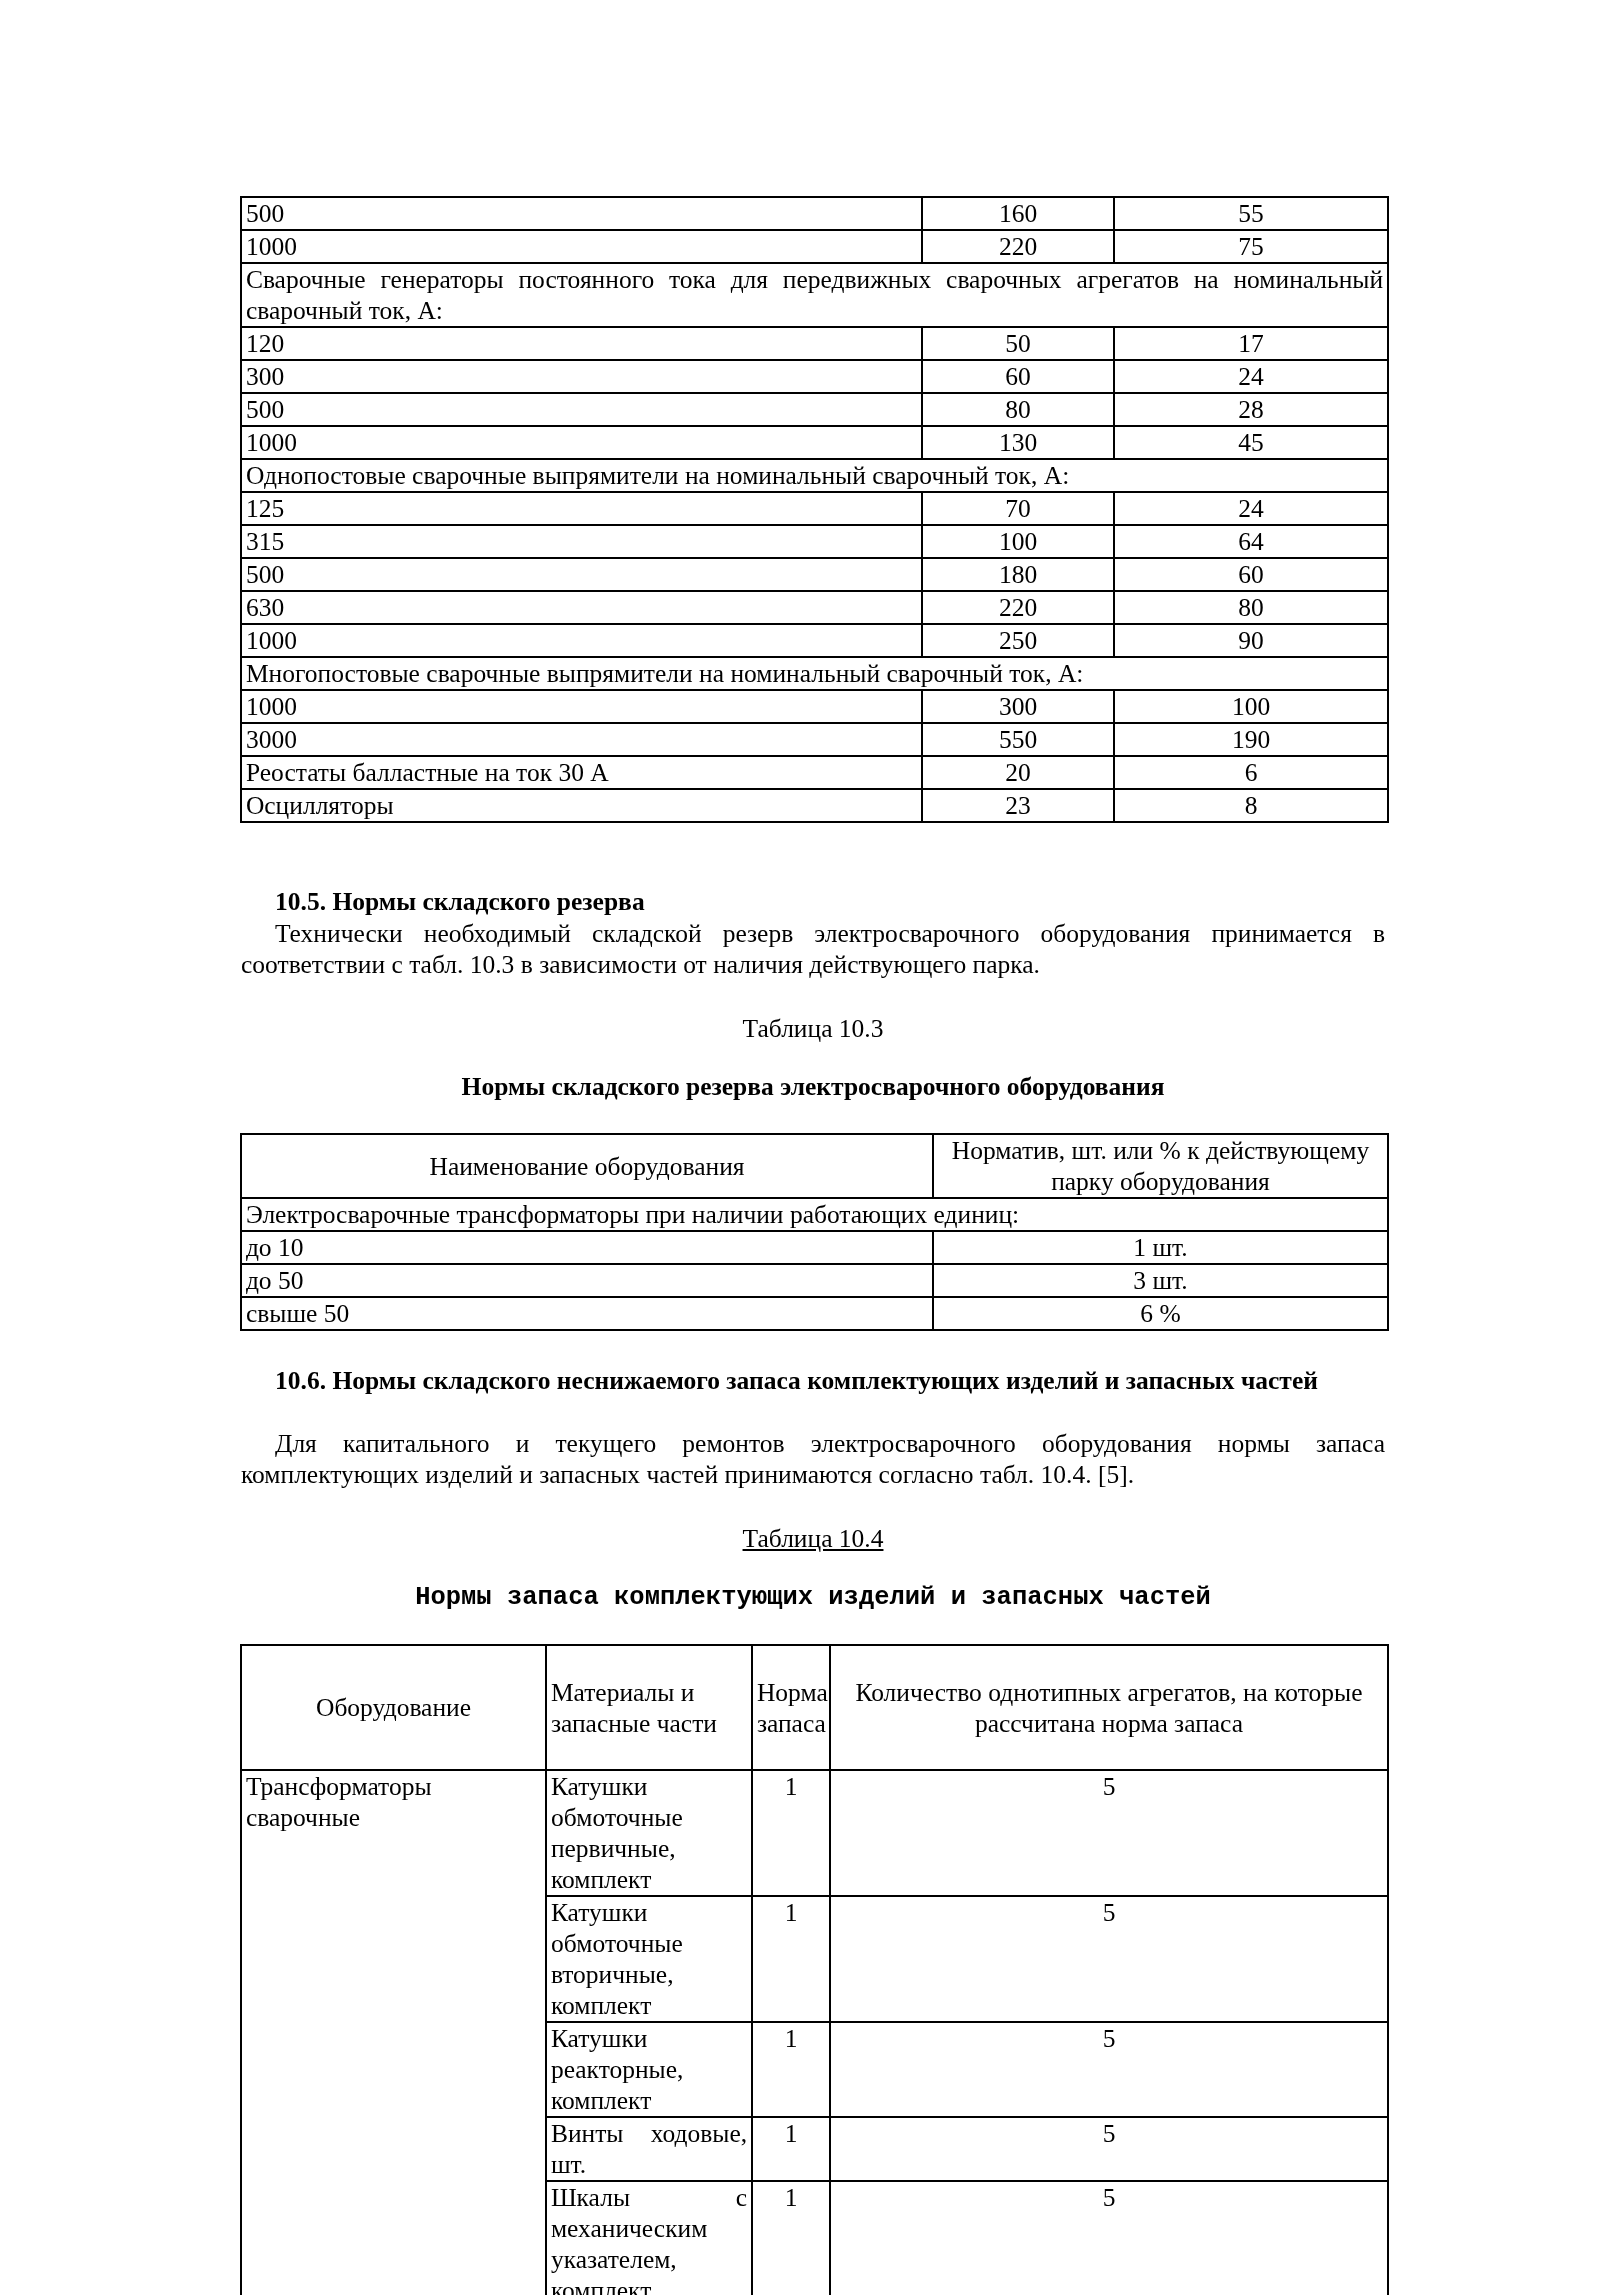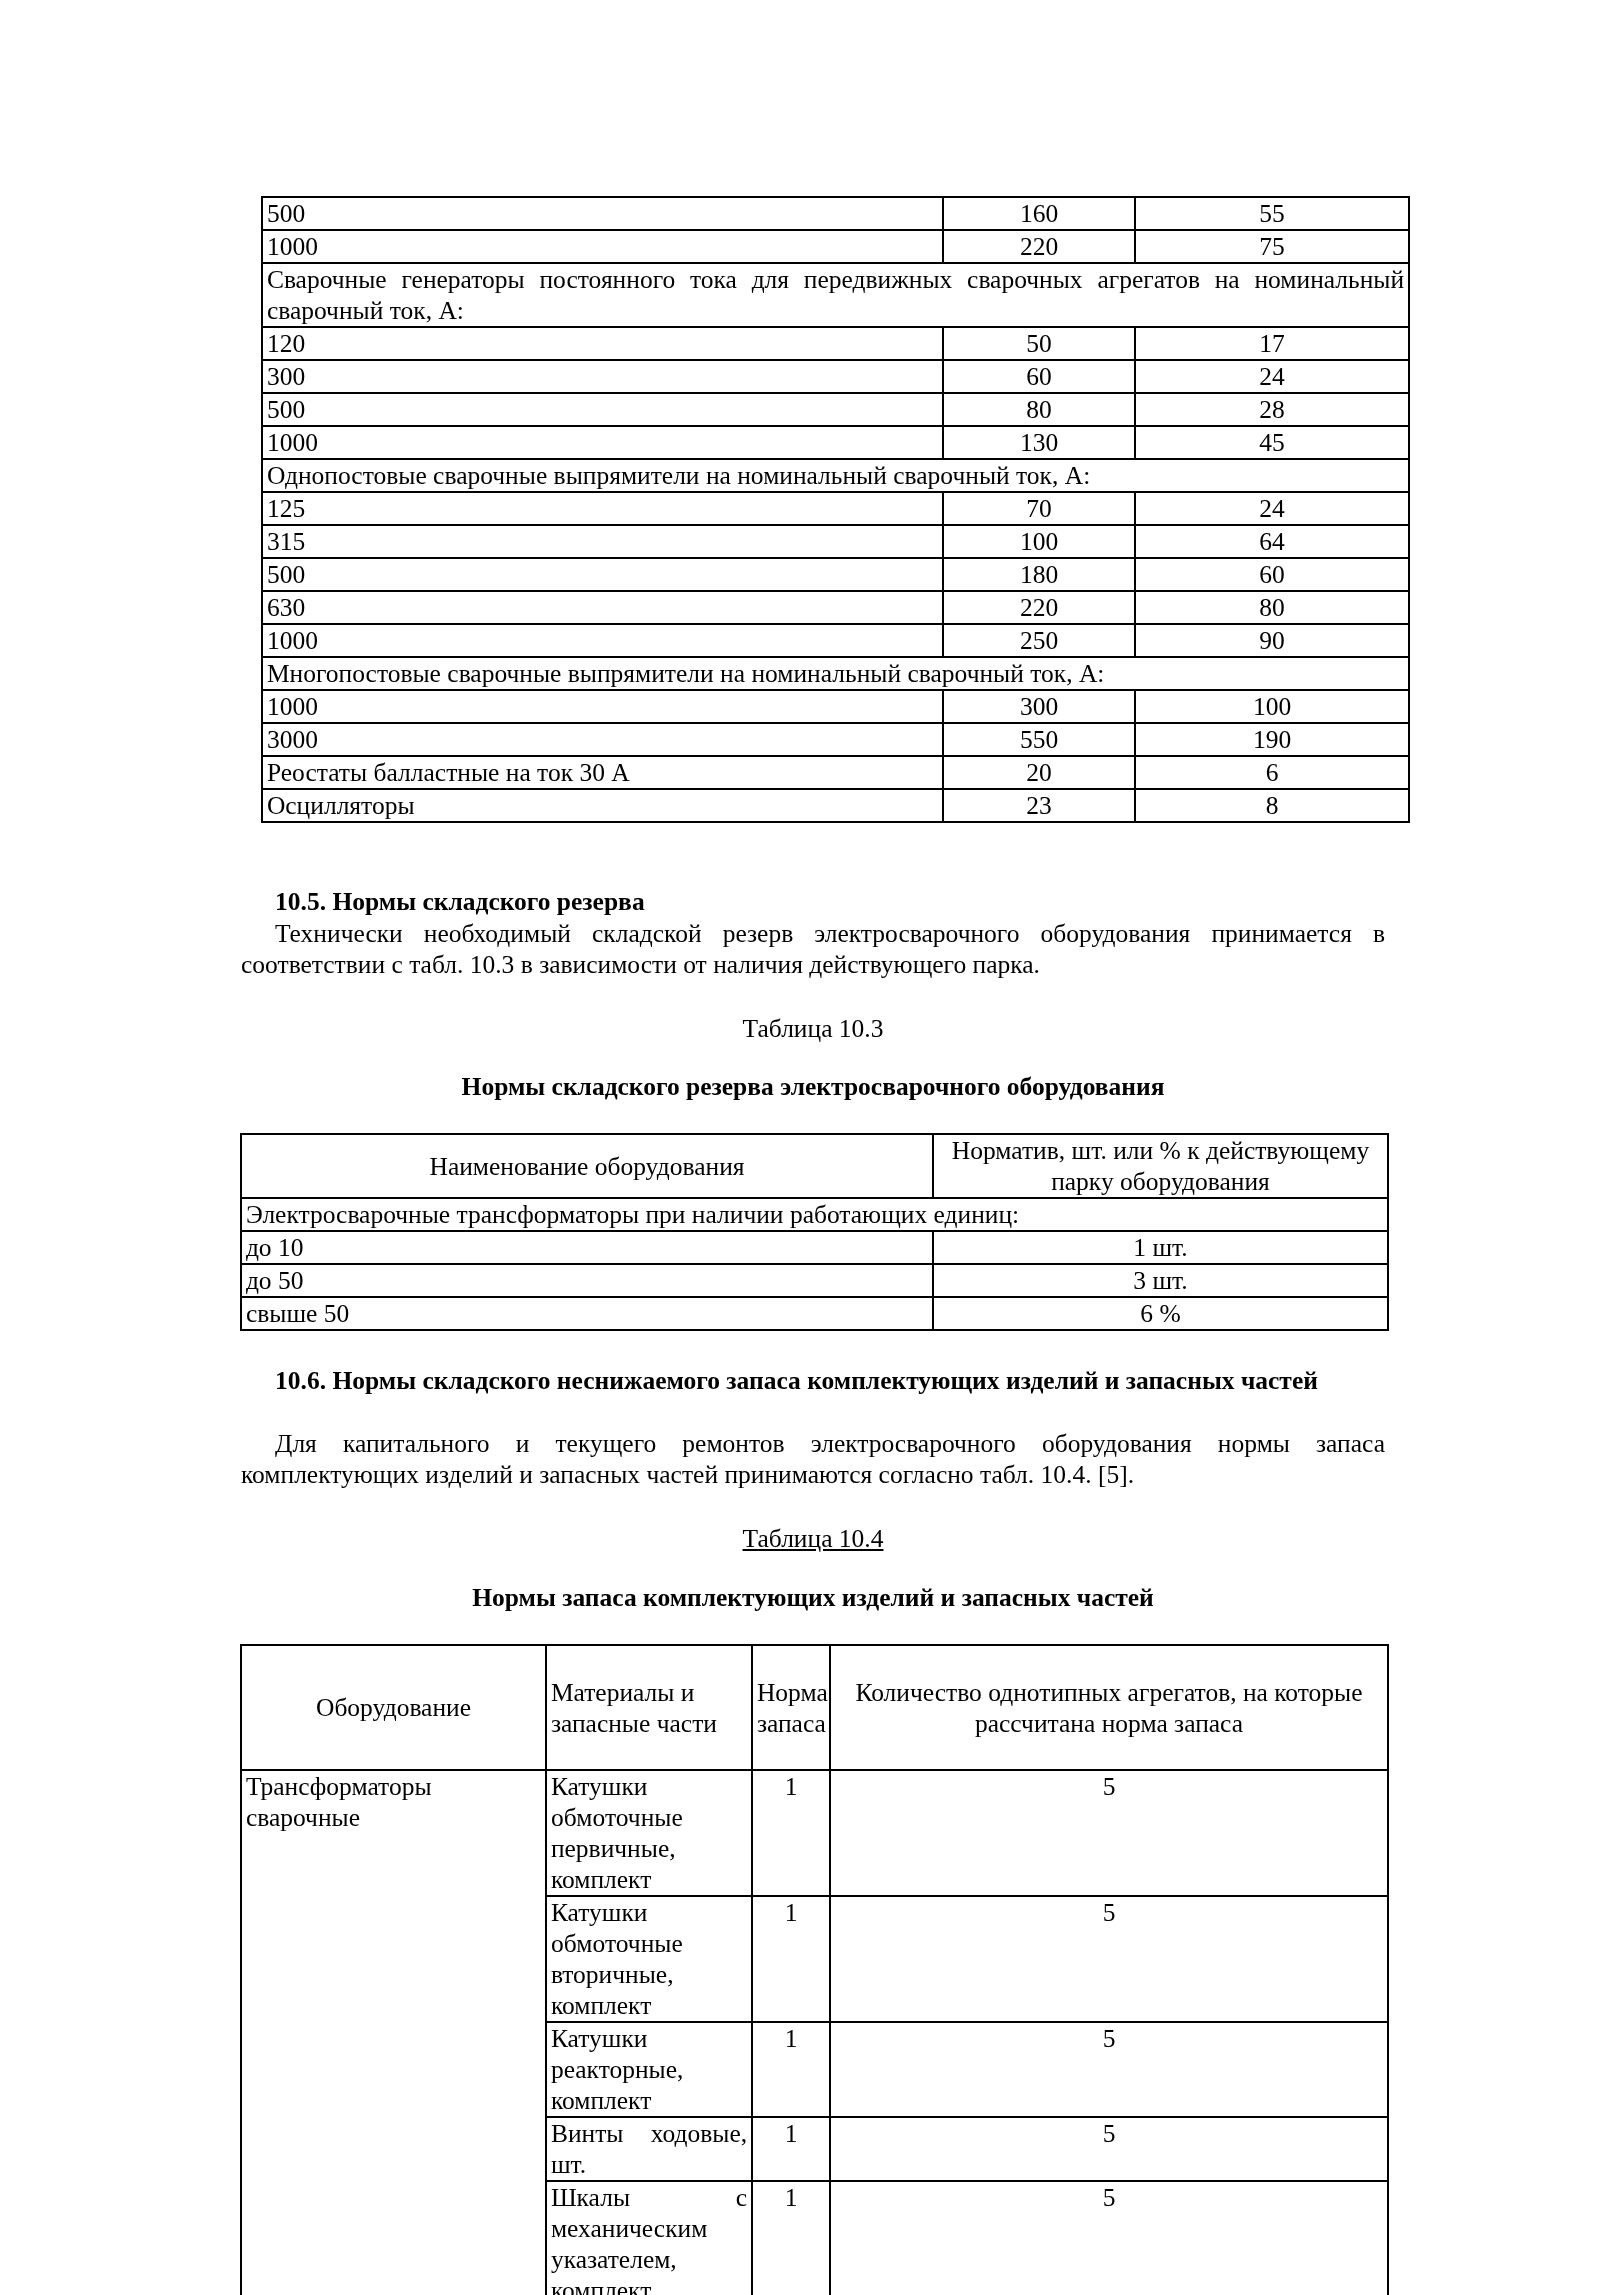--- a/index.html
+++ b/index.html
@@ -14,21 +14,21 @@
   .row1 td { height: 29px; }
   .txt { line-height: 31px; text-align: justify; }
   .indent { text-indent: 34px; }
   .bold { font-weight: bold; }
   .right { text-align: center; }
   .center { text-align: center; }
 </style>
 </head>
 <body>
 
-<table class="abs" style="left:240px; top:196px; width:1147px;margin-left:21px;">
+<table class="abs" style="left:240px; top:196px; width:1147px;">
   <colgroup>
       <col style="width:681px">
       <col style="width:192px">
       <col style="width:274px">
     </colgroup>
   <tbody id="t1body">
       <tr class="row1">
         <td>500</td>
         <td class="c">160</td>
         <td class="c">55</td>
@@ -146,21 +146,21 @@
       <td>свыше 50</td>
       <td class="c">6 %</td>
     </tr>
   </tbody>
 </table>
 
 <div class="abs txt indent bold" style="left:241px; top:1365px; width:1144px;">10.6. Нормы складского неснижаемого запаса комплектующих изделий и запасных частей</div>
 <div class="abs txt indent" style="left:241px; top:1428px; width:1144px;">Для капитального и текущего ремонтов электросварочного оборудования нормы запаса комплектующих изделий и запасных частей принимаются согласно табл. 10.4. [5].</div>
 
 <div class="abs right" style="left:241px; top:1523px; width:1144px; line-height:31px;text-decoration:underline;">Таблица 10.4</div>
-<div class="abs center bold" style="left:241px; top:1582px; width:1144px; line-height:31px;">Нормы запаса комплектующих изделий и запасных частей</div>
+<div class="abs center bold" style="left:241px; top:1582px; width:1144px; line-height:31px;font-family:Liberation Mono, monospace;">Нормы запаса комплектующих изделий и запасных частей</div>
 
 <table class="abs" style="left:240px; top:1644px; width:1147px;">
   <colgroup>
       <col style="width:305px">
       <col style="width:206px">
       <col style="width:78px">
       <col style="width:558px">
     </colgroup>
   <tbody id="t4body">
     <tr>

